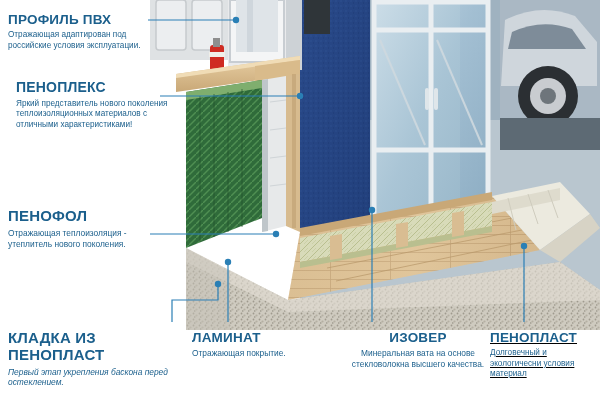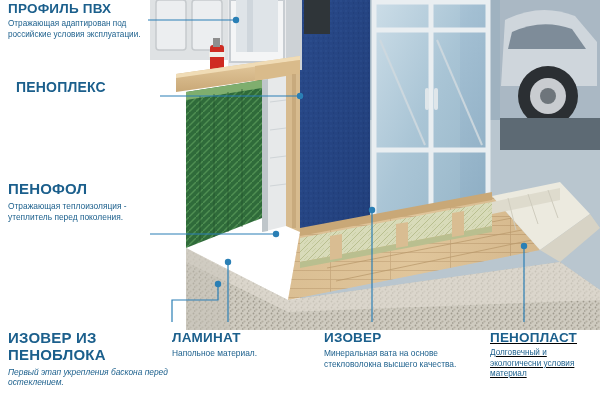--- a/index.html
+++ b/index.html
@@ -18,41 +18,41 @@
     font-weight:bold;
     letter-spacing:.2px;
     line-height:1.12;
   }
   .lbl .desc{
     color:#1b5f8c;
     line-height:1.28;
     margin-top:3px;
   }
   
-  #lbl-pvh{left:8px;top:1px;width:150px;}
+  #lbl-pvh{left:8px;top:12px;width:150px;}
   #lbl-pvh .title{font-size:13.5px;}
   #lbl-pvh .desc{font-size:8.2px;}
 
   #lbl-penoplex{left:16px;top:80px;width:152px;}
   #lbl-penoplex .title{font-size:14px;}
   #lbl-penoplex .desc{font-size:8.2px;}
 
-  #lbl-penofol{left:8px;top:181px;width:155px;}
+  #lbl-penofol{left:8px;top:208px;width:155px;}
   #lbl-penofol .title{font-size:15px;}
   #lbl-penofol .desc{font-size:8.4px;}
 
   #lbl-kladka{left:8px;top:330px;width:165px;}
   #lbl-kladka .title{font-size:15px;}
   #lbl-kladka .desc{font-size:8.4px;font-style:italic;}
 
-  #lbl-laminat{left:172px;top:330px;width:130px;}
+  #lbl-laminat{left:192px;top:330px;width:130px;}
   #lbl-laminat .title{font-size:13.5px;}
   #lbl-laminat .desc{font-size:8.4px;}
 
-  #lbl-izover{left:324px;top:330px;width:150px;}
+  #lbl-izover{left:343px;top:330px;width:150px;text-align:center;}
   #lbl-izover .title{font-size:13.5px;}
   #lbl-izover .desc{font-size:8.4px;}
 
   #lbl-penoplast{left:490px;top:330px;width:110px;text-decoration:underline;}
   #lbl-penoplast .title{font-size:13.5px;}
   #lbl-penoplast .desc{font-size:8.2px;}
 </style>
 </head>
 <body>
 
@@ -267,35 +267,36 @@
     </g>
   </svg>
 
   <div class="lbl" id="lbl-pvh">
     <div class="title">ПРОФИЛЬ ПВХ</div>
     <div class="desc">Отражающая адаптирован под российские условия эксплуатации.</div>
   </div>
 
   <div class="lbl" id="lbl-penoplex">
     <div class="title">ПЕНОПЛЕКС</div>
+    <div class="desc">Яркий представитель нового поколения теплоизоляционных материалов с отличными характеристиками!</div>
   </div>
 
   <div class="lbl" id="lbl-penofol">
     <div class="title">ПЕНОФОЛ</div>
-    <div class="desc">Отражающая теплоизоляция - утеплитель перед поколения.</div>
+    <div class="desc">Отражающая теплоизоляция - утеплитель нового поколения.</div>
   </div>
 
   <div class="lbl" id="lbl-kladka">
-    <div class="title">ИЗОВЕР ИЗ ПЕНОБЛОКА</div>
+    <div class="title">КЛАДКА ИЗ ПЕНОПЛАСТ</div>
     <div class="desc">Первый этап укрепления баскона перед остеклением.</div>
   </div>
 
   <div class="lbl" id="lbl-laminat">
     <div class="title">ЛАМИНАТ</div>
-    <div class="desc">Напольное материал.</div>
+    <div class="desc">Отражающая покрытие.</div>
   </div>
 
   <div class="lbl" id="lbl-izover">
     <div class="title">ИЗОВЕР</div>
     <div class="desc">Минеральная вата на основе стекловолокна высшего качества.</div>
   </div>
 
   <div class="lbl" id="lbl-penoplast">
     <div class="title">ПЕНОПЛАСТ</div>
     <div class="desc">Долговечный и экологичесни условия материал</div>

